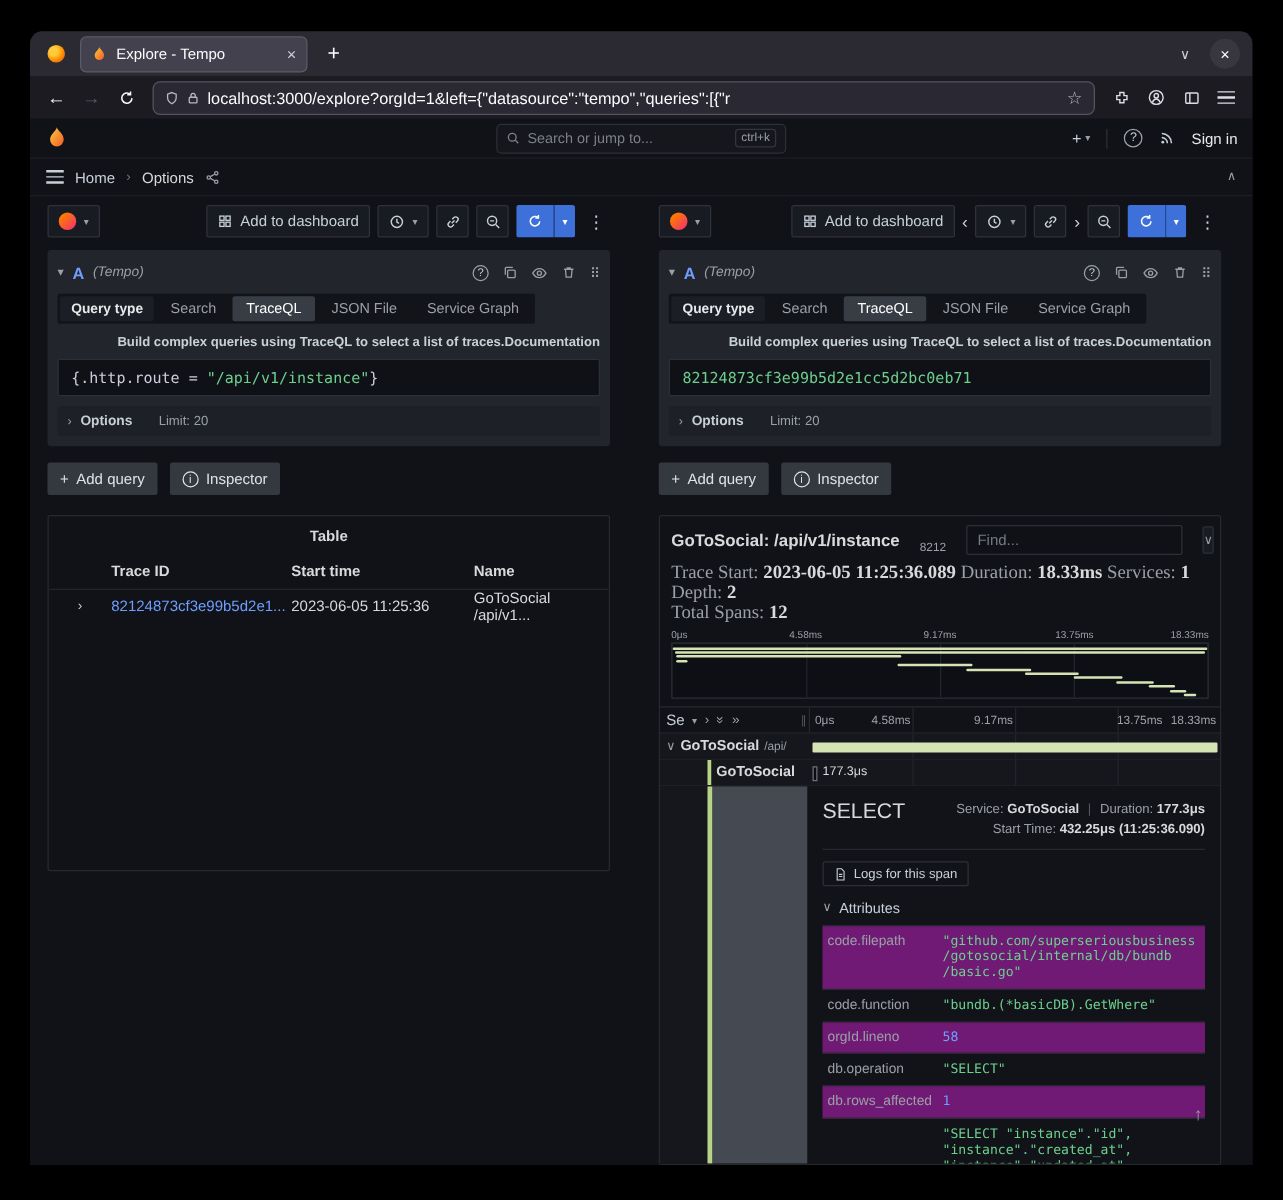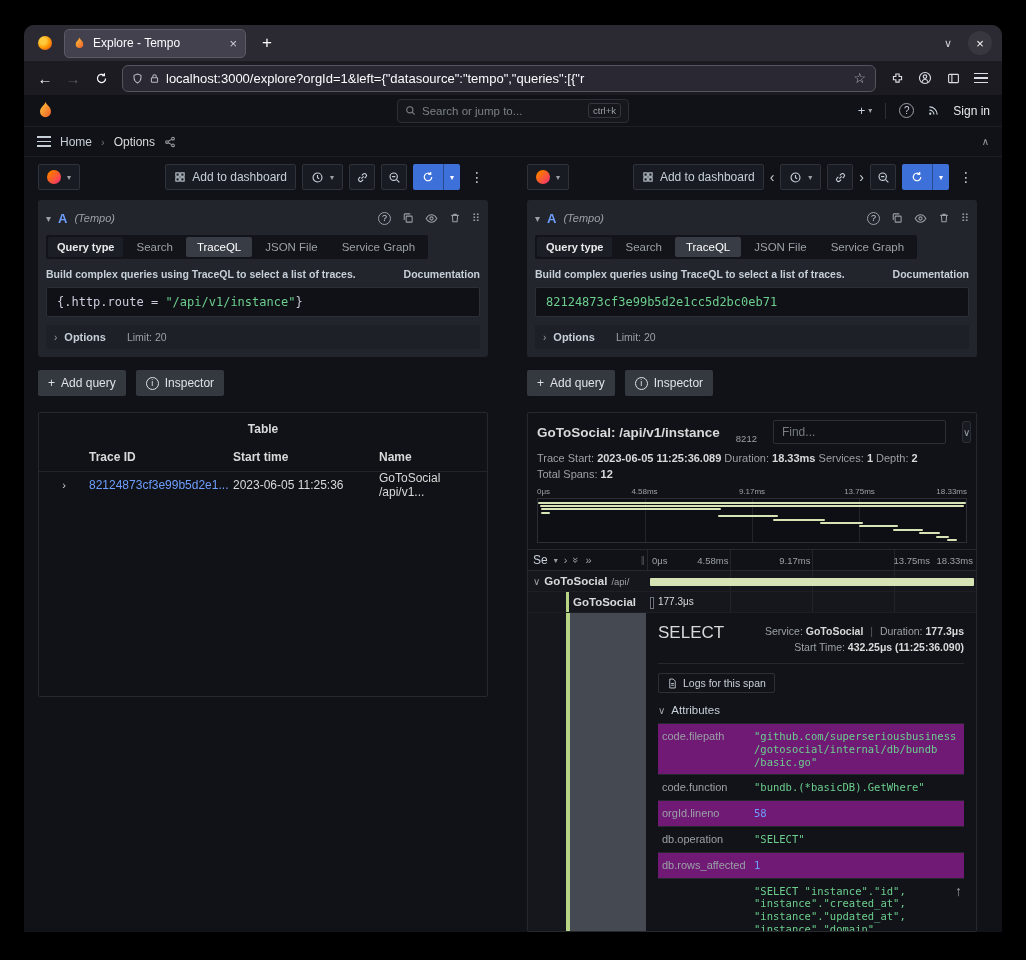--- a/index.html
+++ b/index.html
@@ -78,21 +78,21 @@
 
   .qcard { margin-top:9px; background:#22252b; border-radius:3px; padding:8px; }
   .qhead { display:flex; align-items:center; gap:7px; height:20px; }
   .qref { color:#6e9fff; font-size:13px; font-weight:bold; }
   .qds { color:#9aa0a6; font-size:11px; font-style:italic; }
   .qhead-ic { margin-left:auto; display:flex; gap:11px; color:#9aa0a6; align-items:center; }
   .qtabs { display:flex; margin-top:7px; background:#13141a; border-radius:2px; width:max-content; padding:2px; gap:2px; }
   .qtab-label { background:#1b1e24; color:#e8e9eb; font-size:11px; font-weight:bold; padding:4px 9px; border-radius:2px; }
   .qtab { color:#9aa0a6; font-size:11.5px; padding:4px 11px; border-radius:2px;text-align:right; }
   .qtab.active { background:#383d45; color:#fff; }
-  .qdesc { display:flex; justify-content:space-between; margin-top:9px; font-size:10.5px; font-weight:bold; color:#c7d0d9; }
+  .qdesc { display:flex; justify-content:flex-end; margin-top:9px; font-size:10.5px; font-weight:bold; color:#c7d0d9; }
   .qeditor { margin-top:7px; background:#0f1116; border:1px solid #2c3036; border-radius:2px; padding:7px 10px;
     font-size:12px; height:30px; }
   .tok-str { color:#6ccf8e; }
   .tok-plain { color:#ccccdc; }
   .qoptions { margin-top:8px; background:#1d2026; border-radius:2px; padding:6px 8px; display:flex; align-items:center; gap:7px; }
   .qoptions .lbl { font-size:11px; color:#c7d0d9; font-weight:bold; }
   .qoptions .lim { font-size:10.5px; color:#9aa0a6; margin-left:14px; }
   .chev { color:#9aa0a6; font-size:10px; }
 
   .pactions { margin-top:13px; display:flex; gap:10px; }
@@ -115,21 +115,21 @@
   .tpanel { margin-top:16px; border:1px solid #26282e; border-radius:2px; flex:1; min-height:0;
     display:flex; flex-direction:column; overflow:hidden; }
   .tp-head { display:flex; align-items:center; gap:16px; padding:7px 9px 5px 9px; }
   .tp-title { font-size:13.5px; font-weight:bold; color:#d8d9da; white-space:nowrap; }
   .tp-id { font-size:9.5px; color:#9aa0a6; margin-right:auto;margin-top:12px; }
   .findbox { width:178px; height:24px; background:#0f1116; border:1px solid #2c3036; border-radius:2px;
     color:#c7d0d9; font-size:12px; padding:0 8px; }
   .findbox::placeholder { color:#757b80; }
   .sqbtn { width:22px; height:22px; background:#181b21; border:1px solid #2c3036; border-radius:2px;
     color:#9aa0a6; font-size:10px; display:flex; align-items:center; justify-content:center; }
-  .tp-meta { padding:1px 9px 0 9px; font-size:11px; color:#9aa0a6; line-height:16px; }
+  .tp-meta { padding:1px 9px 0 9px; font-size:15px; color:#9aa0a6; line-height:16px;font-family:Liberation Serif, serif; }
   .tp-meta b { color:#d8d9da; font-weight:bold; }
   .mm-wrap { margin:5px 9px 4px 9px; }
   .mm-labels { position:relative; height:11px; font-size:8px; color:#9aa0a6; }
   .mm-labels span { position:absolute; top:0; }
   .ml0{left:0;} .ml1{left:25%; transform:translateX(-50%);} .ml2{left:50%; transform:translateX(-50%);}
   .ml3{left:75%; transform:translateX(-50%);} .ml4{right:0;}
   .mm-graph { position:relative; height:45px; border:1px solid #2c3036; background:#0e0f14; overflow:hidden; }
   .mgrid { position:absolute; top:0; bottom:0; width:1px; background:#22242b; }
   .mbar { position:absolute; height:2.2px; background:#d5e3b5; border-radius:1px; }
 

